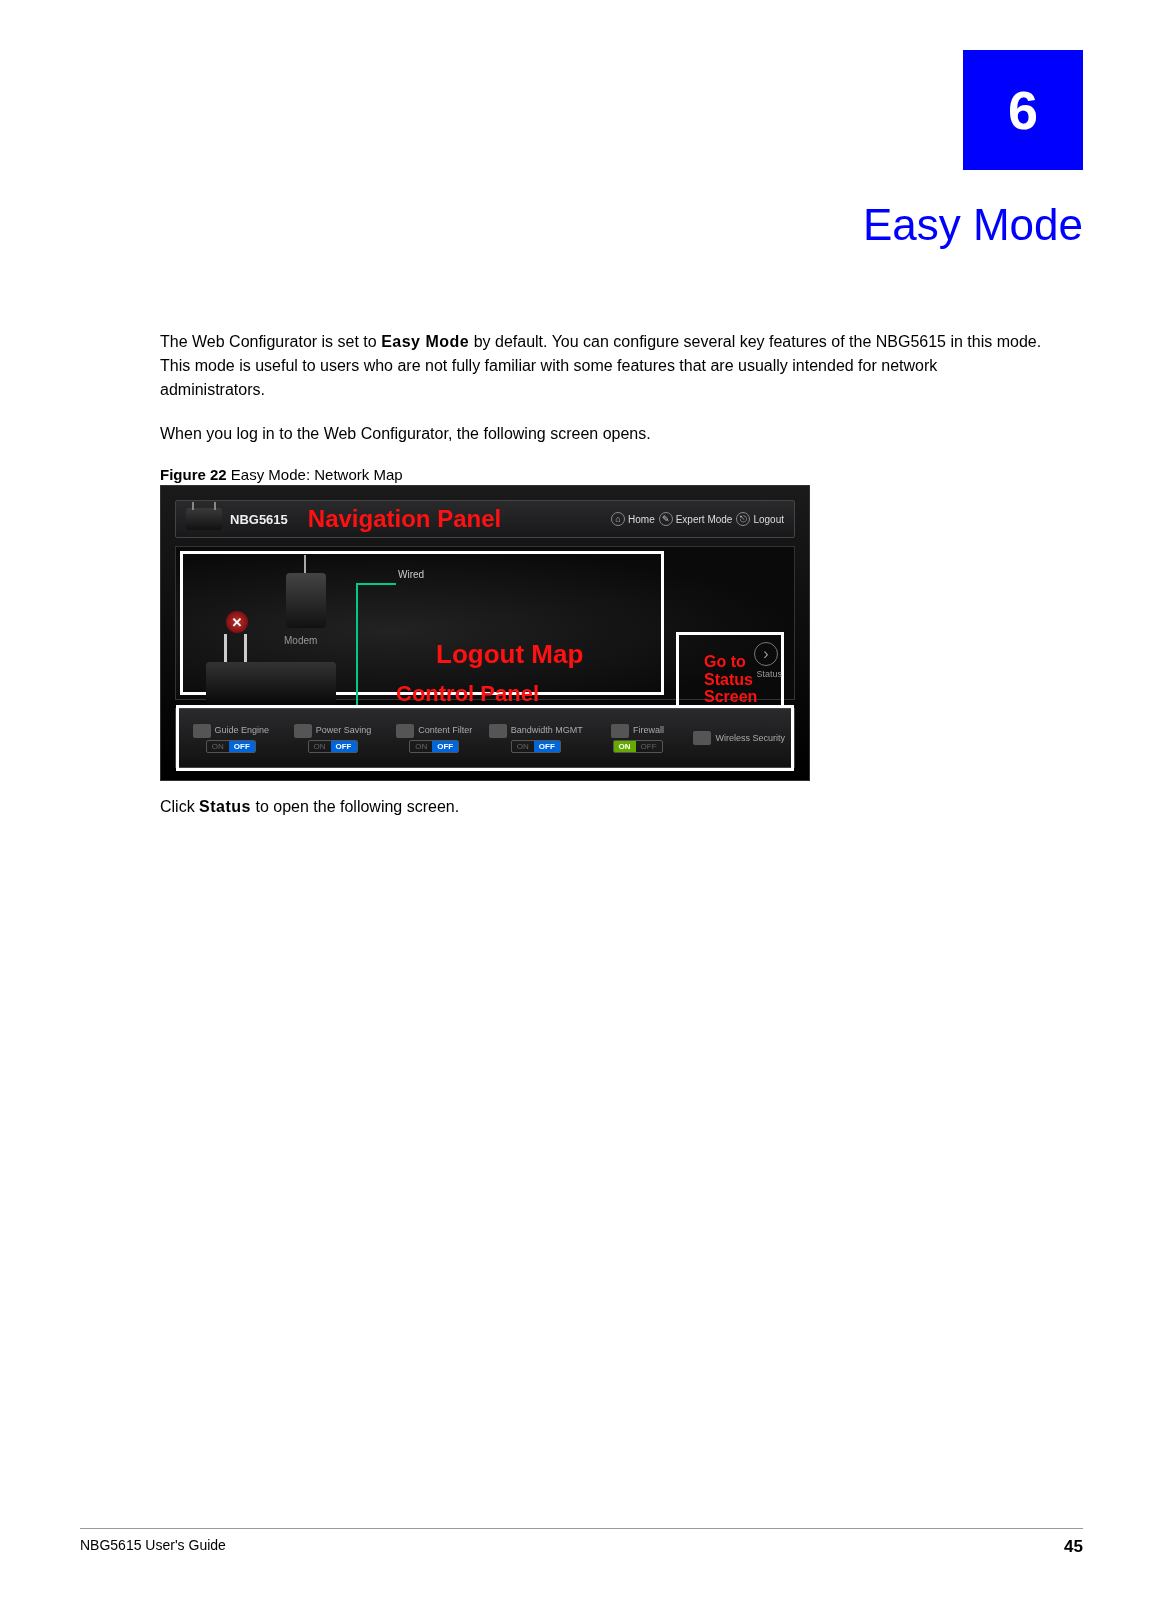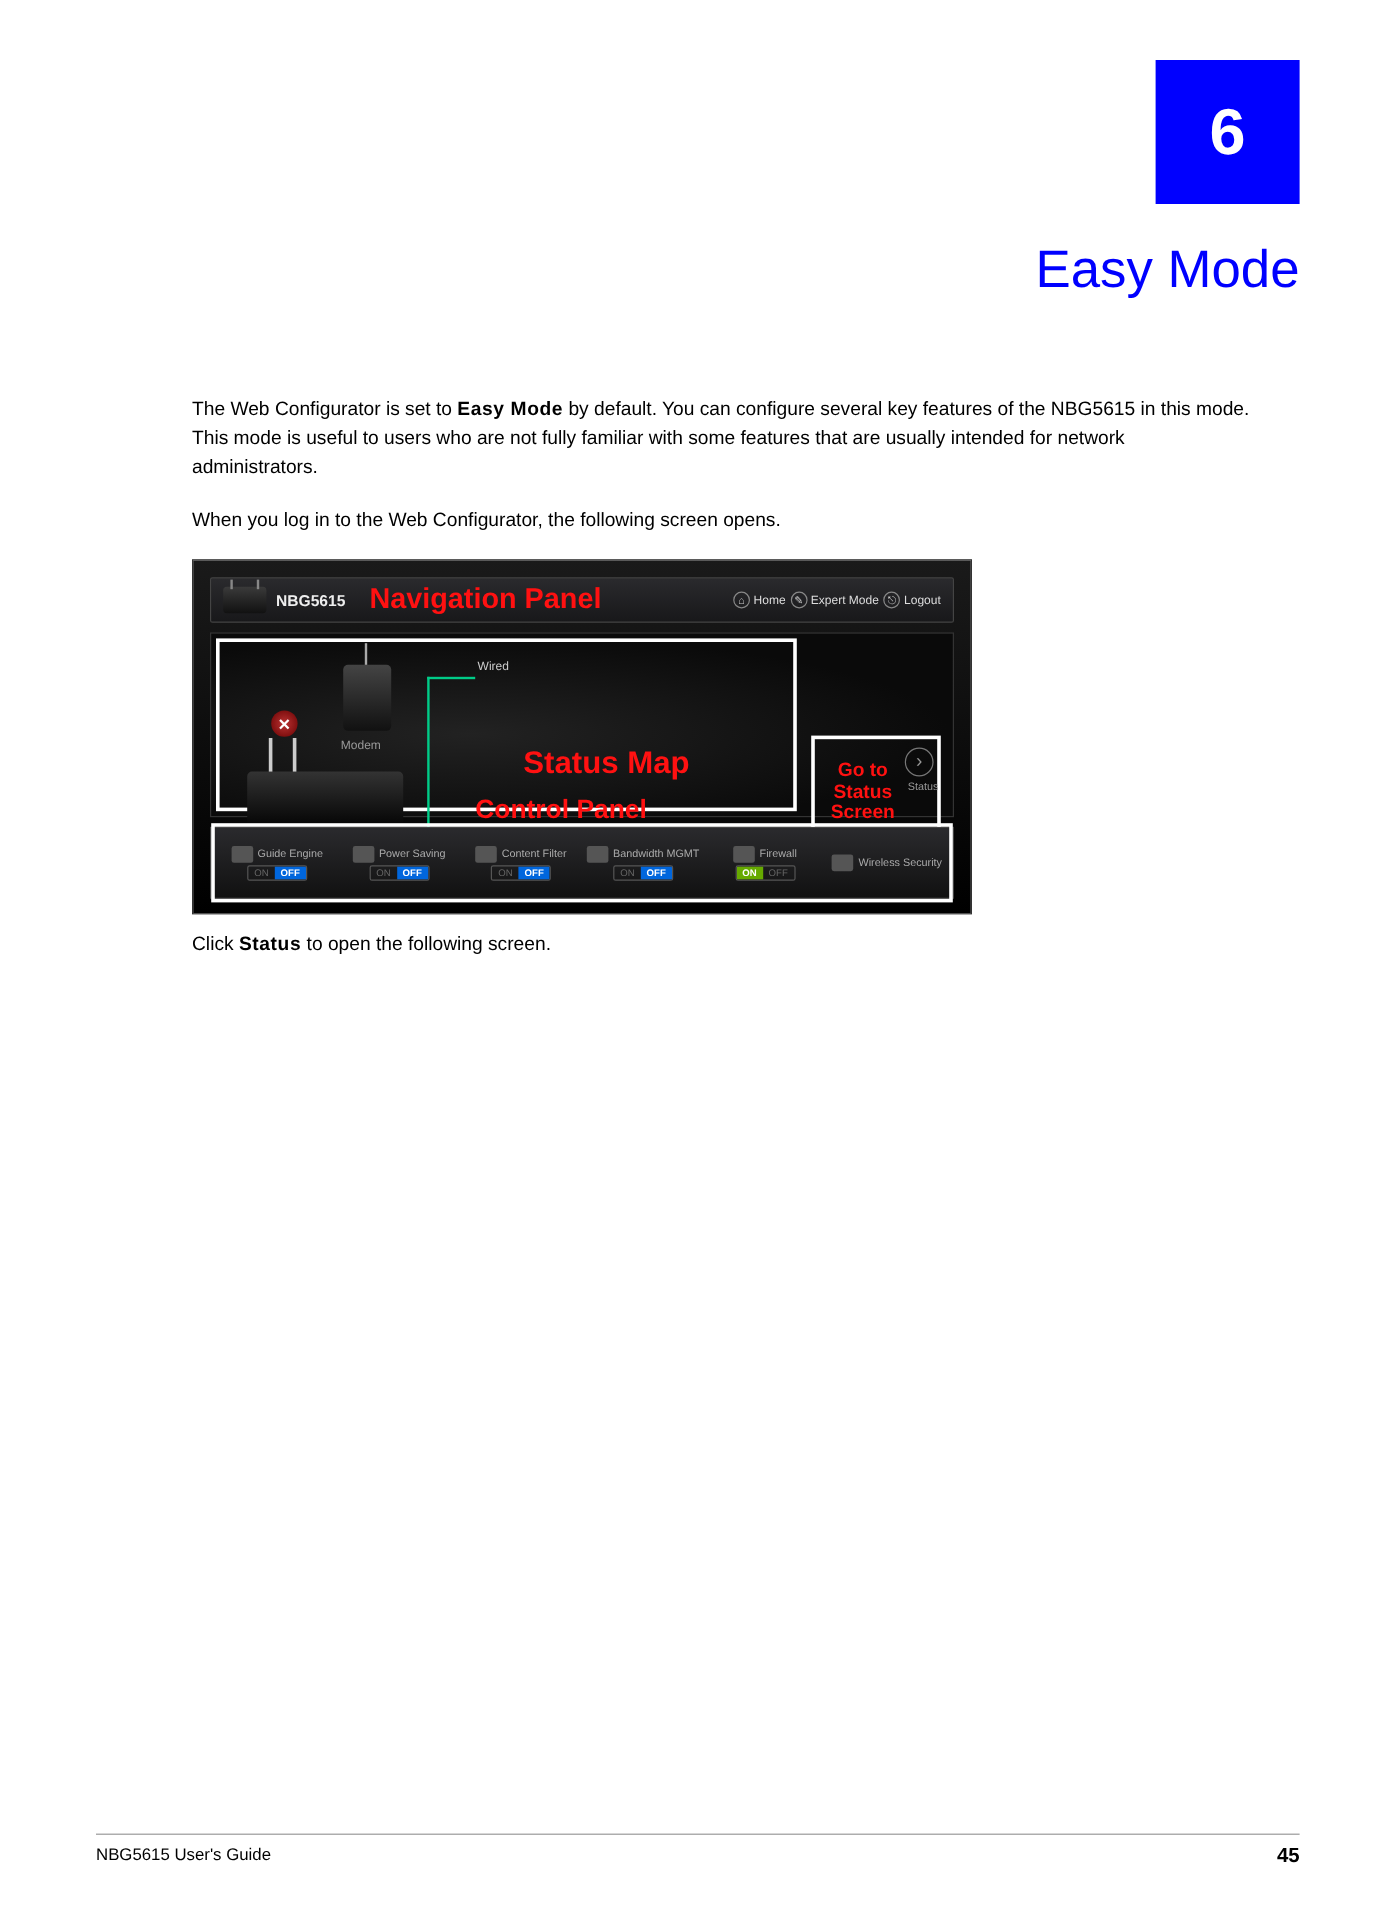--- a/index.html
+++ b/index.html
@@ -181,22 +181,22 @@
     }
     .status-arrow {
       position:absolute; top:95px; right:16px;
       width:24px; height:24px; border-radius:50%;
       border:1px solid #777;
       display:flex; align-items:center; justify-content:center;
       color:#999; font-size:16px;
     }
     .status-text { position:absolute; top:122px; right:12px; font-size:9px; color:#999; }
     .go-to-status {
-      position:absolute; top:106px; right:40px; width:70px;
-      color:#ff1111; font-size:16px; font-weight:bold; line-height:1.1;text-align:center;
+      position:absolute; top:106px; right:20px; width:70px;
+      color:#ff1111; font-size:16px; font-weight:bold; line-height:1.1;
     }
     .ss-control {
       position: absolute;
       left: 14px; right: 14px; bottom: 12px; height: 60px;
       background: linear-gradient(to bottom,#2a2a2d,#111);
       border:1px solid #444;
       display: flex;
       align-items: center;
       padding: 0 4px;
     }
@@ -243,20 +243,23 @@
 
   <h1 class="chapter-title">Easy Mode</h1>
 
 
   <p class="body-text">
     <span>The Web Configurator is set to </span><span class="bold">Easy Mode</span><span> by default. You can configure several key features of the NBG5615 in this mode. This mode is useful to users who are not fully familiar with some features that are usually intended for network administrators.</span>
   </p>
 
   <p class="body-text">When you log in to the Web Configurator, the following screen opens.</p>
 
+  <p class="figure-caption">
+    <span class="fig-label">Figure 22</span><span>   Easy Mode: Network Map</span>
+  </p>
 
   <div class="screenshot">
     <div class="ss-topbar">
       <div class="ss-router-icon"></div>
       <div class="ss-model">NBG5615</div>
       <div class="nav-annotation">Navigation Panel</div>
       <div class="ss-top-links">
         <div class="ss-top-link">
           <span class="circ">⌂</span>
           <span>Home</span>
@@ -277,21 +280,21 @@
       <div class="ss-globe-x">✕</div>
       <div class="ss-modem"></div>
       <div class="ss-modem-label">Modem</div>
       <div class="ss-green-line-v gl1"></div>
       <div class="ss-green-line-h gl1h"></div>
       <div class="ss-green-line-h gl2h"></div>
       <div class="ss-wired-label">Wired</div>
       <div class="ss-wireless-label">Wireless</div>
       <div class="ss-router-big"></div>
       <div class="ss-nbg-label">NBG5615</div>
-      <div class="network-map-label">Status Map</div>
+      <div class="network-map-label">Logout Map</div>
 
       <div class="status-box"></div>
       <div class="status-arrow">›</div>
       <div class="status-text">Status</div>
       <div class="go-to-status">Go to Status Screen</div>
     </div>
 
     <div class="ss-control">
       <div class="ctrl-box"></div>
       <div class="ctrl-label">Control Panel</div>

